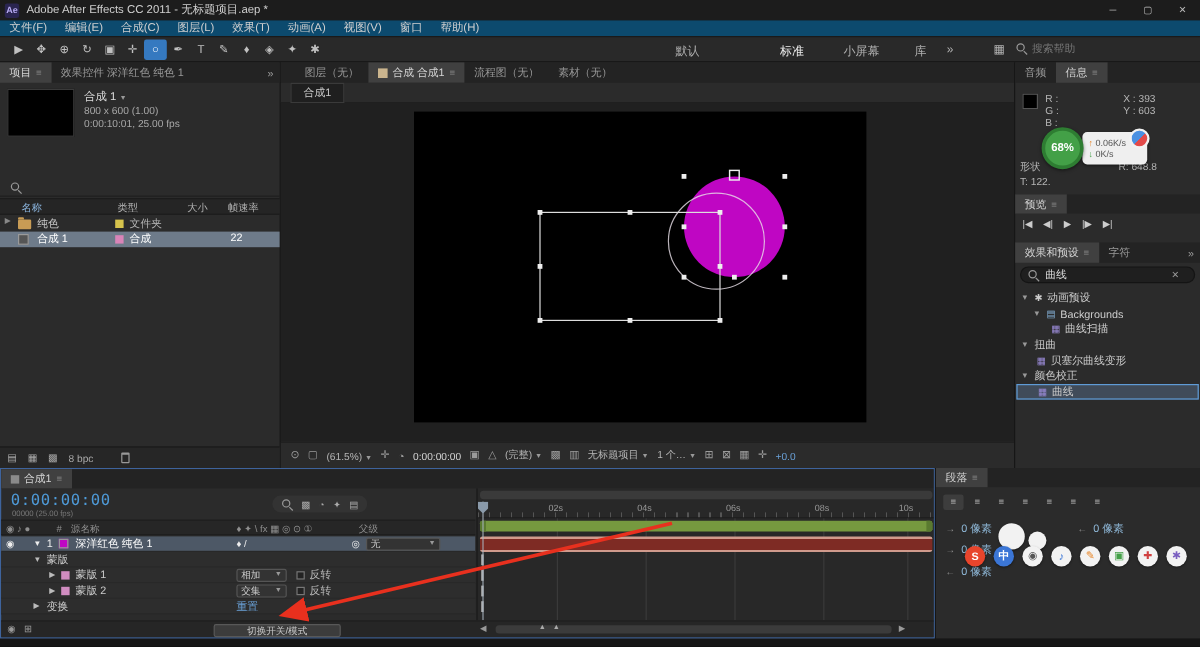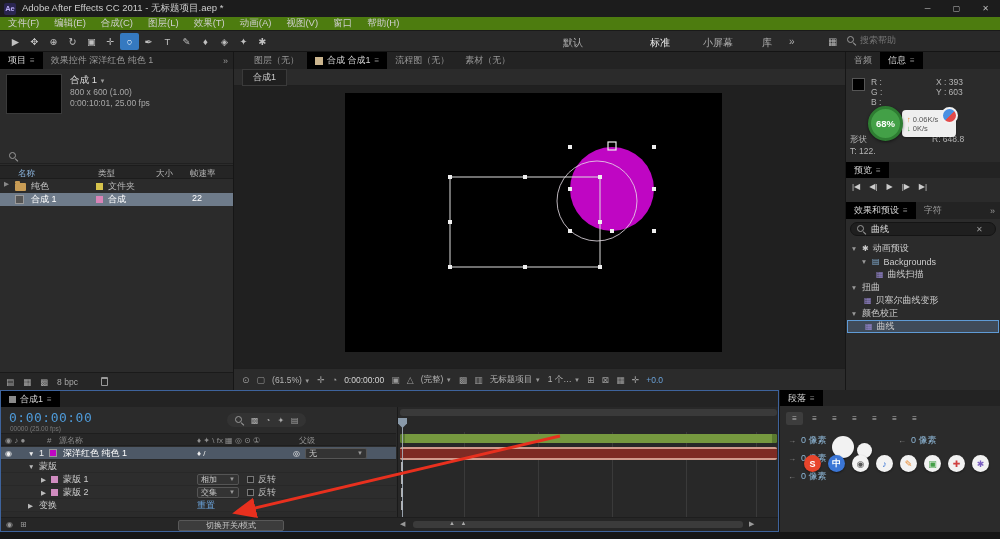--- a/index.html
+++ b/index.html
@@ -5,33 +5,33 @@
 *{margin:0;padding:0;box-sizing:border-box}
 html,body{background:#0d0d0d}
 .app{position:relative;width:1000px;height:539px;background:#161616;font-family:"Liberation Sans","DejaVu Sans",sans-serif;font-size:10px;color:#c8c8c8;overflow:hidden}
 .abs{position:absolute}
 
 .titlebar{left:0;top:0;width:1000px;height:17px;background:#1c1c1c;display:flex;align-items:center;gap:6px;padding-left:4px}
 .ae-logo{width:12px;height:12px;background:#2a2550;color:#b9acf5;font-size:7.5px;font-weight:bold;display:flex;align-items:center;justify-content:center;border-radius:2px}
 .title-text{font-size:9.5px;color:#cfcfcf}
 .win-controls{margin-left:auto;display:flex;height:100%}
 .win-btn{width:29px;height:100%;display:flex;align-items:center;justify-content:center;font-size:8px;color:#bbb}
-.menubar{left:0;top:17px;width:1000px;height:14px;background:#4d7c0f;display:flex;align-items:center;gap:15px;padding-left:8px;border-bottom:1px solid #1a1a1a}
+.menubar{left:0;top:17px;width:1000px;height:14px;background:#0c4a6e;display:flex;align-items:center;gap:15px;padding-left:8px;border-bottom:1px solid #1a1a1a}
 .menu-item{font-size:9.5px;color:#cfcfcf;white-space:nowrap}
 .toolbar{left:0;top:31px;width:1000px;height:21px;background:#292929;display:flex;align-items:center;border-bottom:1px solid #141414;padding-left:6px}
 .tool{width:19px;height:17px;display:flex;align-items:center;justify-content:center;color:#c0c0c0;font-size:9.5px;flex:0 0 auto}
 .tool.active{background:#3579c0;color:#fff;border-radius:2px}
 .ws{font-size:10px;color:#b0b0b0;white-space:nowrap}
 .ws.active{color:#ececec}
 .search-input{background:transparent;border:0;outline:0;color:#8f8f8f;font-size:9px;width:70px;font-family:inherit}
 
 .panel{position:absolute;background:#2b2b2b}
 .tabstrip{display:flex;align-items:stretch;height:17px;background:#232323;font-size:9px;color:#999}
 .tab{display:flex;align-items:center;gap:4px;padding:0 8px;white-space:nowrap}
-.tab.active{background:#000000;color:#d5d5d5}
+.tab.active{background:#404040;color:#d5d5d5}
 .pmenu{color:#8a8a8a;font-size:8px}
 .ovf{margin-left:auto;padding-right:5px;display:flex;align-items:center;color:#999}
 
 .i-mag{display:inline-block;width:10px;height:10px;position:relative;flex:0 0 auto}
 .i-mag::before{content:"";position:absolute;left:1px;top:1px;width:5px;height:5px;border:1.3px solid #9a9a9a;border-radius:50%}
 .i-mag::after{content:"";position:absolute;left:7px;top:7px;width:3.5px;height:1.4px;background:#9a9a9a;transform:rotate(45deg);transform-origin:0 50%}
 .i-folder{display:inline-block;width:11px;height:8px;background:#c89c55;border-radius:1px;position:relative}
 .i-folder::before{content:"";position:absolute;left:0;top:-2px;width:5px;height:2px;background:#c89c55;border-radius:1px 1px 0 0}
 .i-comp{display:inline-block;width:9px;height:9px;background:#555;border:1px solid #9a9a9a}
 .i-trash{display:inline-block;width:7px;height:9px;border:1px solid #999;border-top-width:2px;border-radius:1px}
@@ -425,20 +425,27 @@
       <span class="abs" style="left:257px;color:#bbb">反转</span>
     </div>
     <div class="tl-row" style="top:108px">
       <span class="abs" style="left:27px;font-size:6.5px;color:#bbb">▶</span>
       <span class="abs" style="left:38px;color:#ccc">变换</span>
       <span class="abs" style="left:196px;color:#6aa1d8">重置</span>
     </div>
 
     <div class="tl-right">
       <div class="navbar"></div>
+      <div class="ruler">
+        <span class="tick-lbl" style="left:59px">02s</span>
+        <span class="tick-lbl" style="left:133px">04s</span>
+        <span class="tick-lbl" style="left:207px">06s</span>
+        <span class="tick-lbl" style="left:281px">08s</span>
+        <span class="tick-lbl" style="left:351px">10s</span>
+      </div>
       <div class="guide" style="left:66px"></div>
       <div class="guide" style="left:140px"></div>
       <div class="guide" style="left:214px"></div>
       <div class="guide" style="left:288px"></div>
       <div class="guide" style="left:358px"></div>
       <div class="workarea"></div>
       <div class="layerbar"></div>
       <div class="ibeam" style="top:55px"></div>
       <div class="ibeam" style="top:68px"></div>
       <div class="ibeam" style="top:81px"></div>

